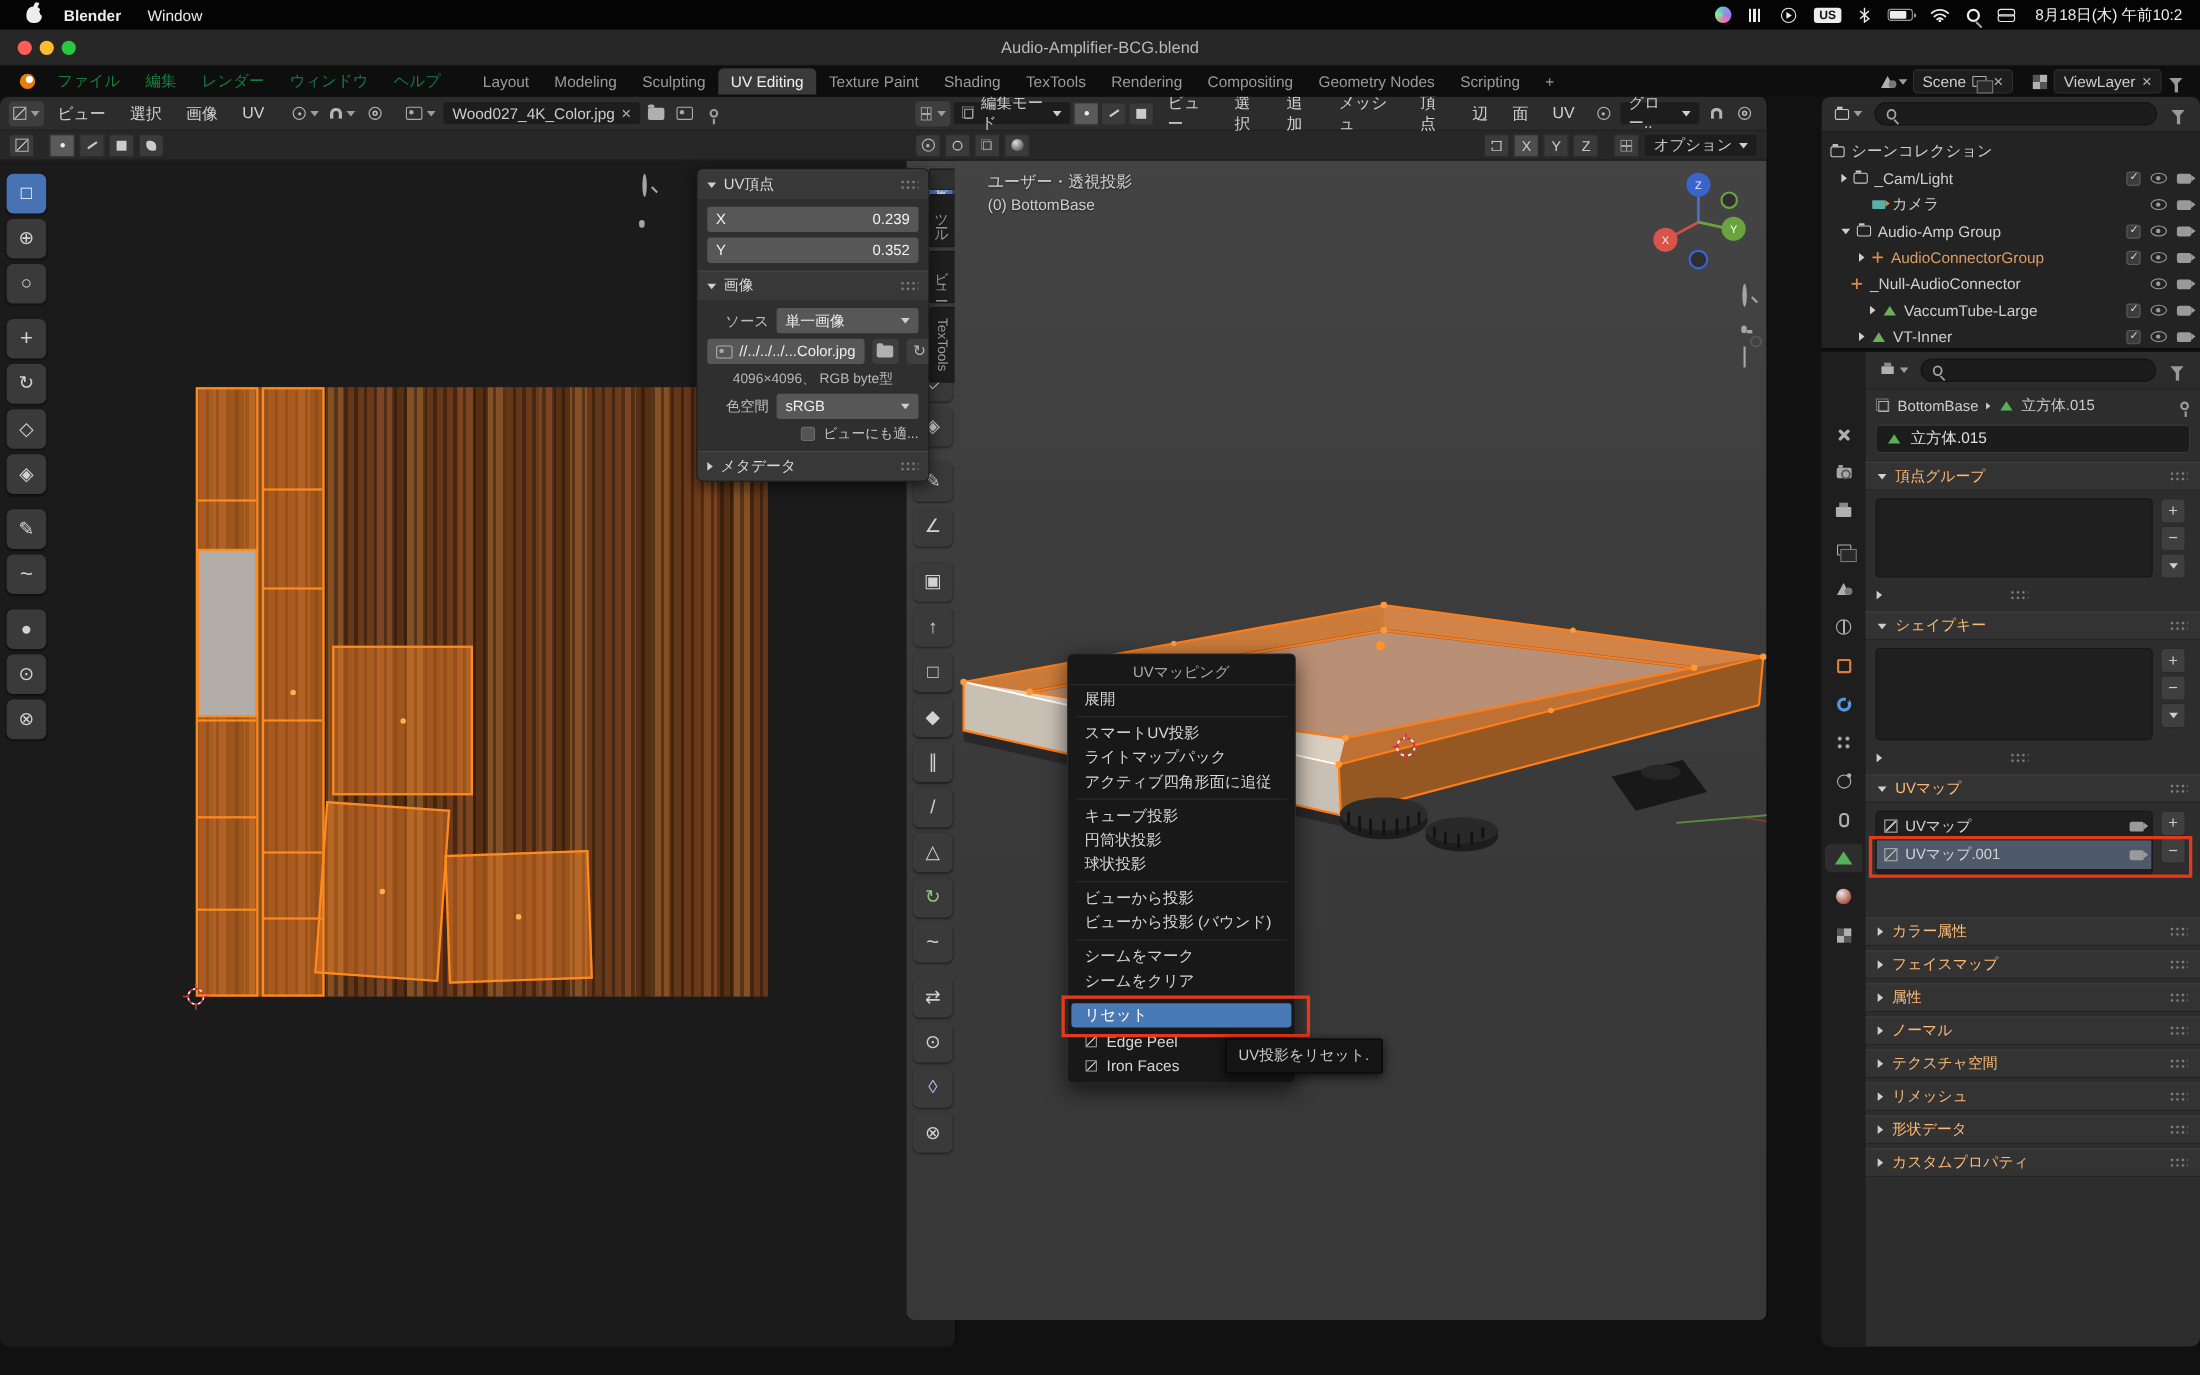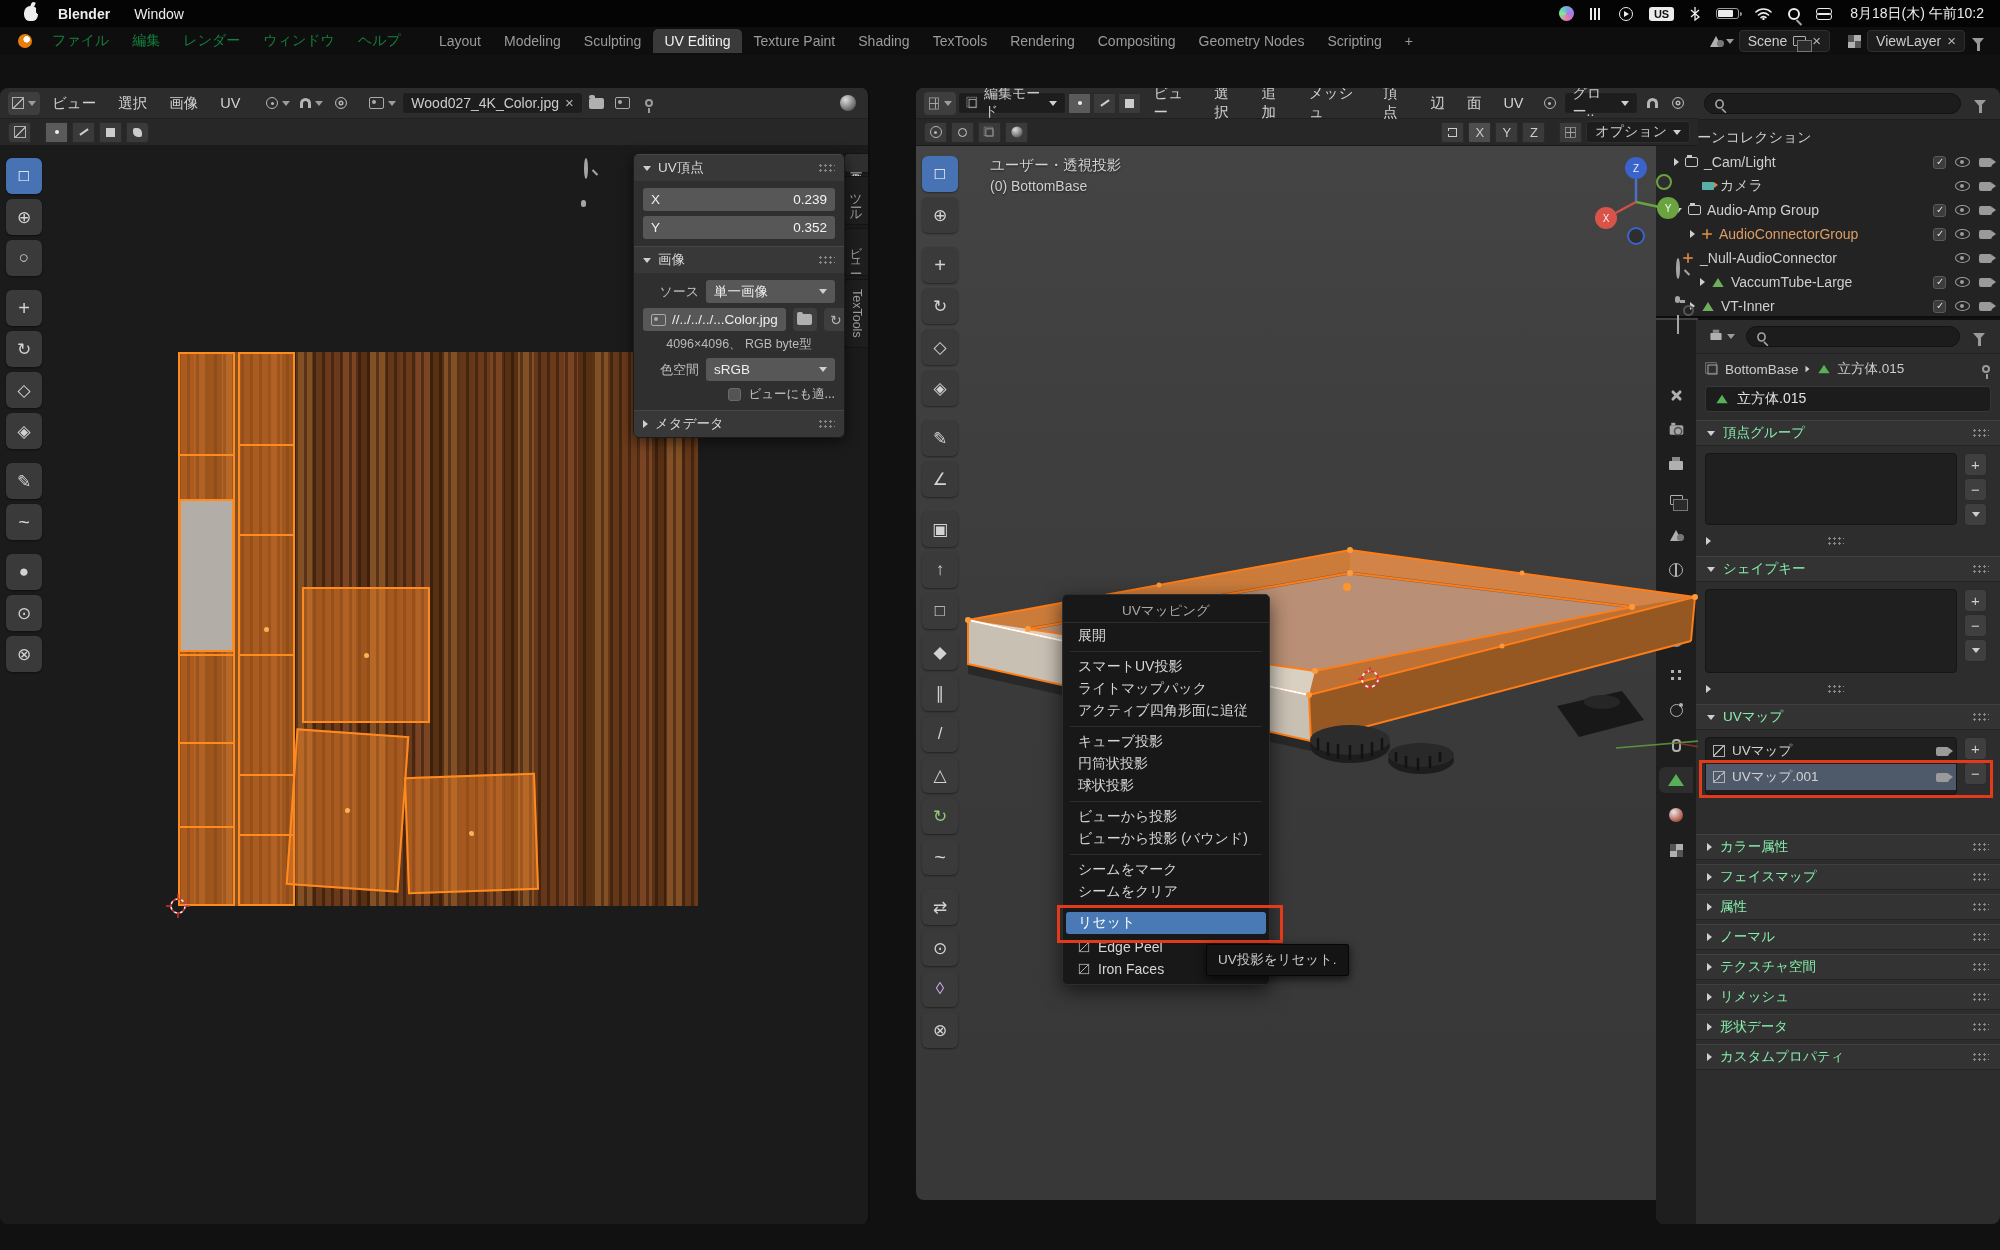--- a/index.html
+++ b/index.html
@@ -151,21 +151,21 @@
 .dd{height:23px;background:#575757;border-radius:3px;display:flex;align-items:center;justify-content:space-between;padding:0 8px;gap:6px;color:#eee;flex:1}
 .lab{width:56px;text-align:right;color:#bdbdbd;font-size:13px;flex:none}
 .nrow{display:flex;align-items:center;gap:7px}
 .info{text-align:center;color:#b9b9b9;font-size:12.5px}
 .chkbox{width:13px;height:13px;background:#545454;border:1px solid #6a6a6a;border-radius:3px}
 .sidetabs{position:absolute;right:0;top:65px;width:24px;display:flex;flex-direction:column;gap:3px;z-index:7}
 .stab{writing-mode:vertical-rl;background:#1e1e1e;color:#9f9f9f;font-size:12.5px;padding:9px 4px;border:1px solid #141414;border-right:none;border-radius:4px 0 0 4px}
 .stab.act{background:#2f2f2f;color:#ddd}
 
 
-.vp{position:absolute;left:916px;top:0;width:784px;height:1112px;background:linear-gradient(#454545,#3a3a3a 55%,#383838);border-radius:8px;overflow:hidden;border-right:2px solid #0d0d0d}
+.vp{position:absolute;left:824px;top:0;width:784px;height:1112px;background:linear-gradient(#454545,#3a3a3a 55%,#383838);border-radius:8px;overflow:hidden;border-right:2px solid #0d0d0d}
 .ovl1{position:absolute;left:74px;top:68px;font-size:14.5px;color:#d4d4d4;text-shadow:0 1px 2px #0008;z-index:4}
 .ovl2{position:absolute;left:74px;top:90px;font-size:14px;color:#cfcfcf;text-shadow:0 1px 2px #0008;z-index:4}
 .navbtns{position:absolute;right:18px;top:172px;display:flex;flex-direction:column;gap:13px;align-items:center;z-index:6}
 .cmenu{position:absolute;left:146px;top:506px;width:208px;background:#181818;border:1px solid #2d2d2d;border-radius:5px;box-shadow:0 6px 20px rgba(0,0,0,.6);padding:4px 0;z-index:40}
 .cmtitle{height:24px;display:flex;align-items:center;justify-content:center;font-size:13.5px;color:#a8a8a8;border-bottom:1px solid #2c2c2c;margin-bottom:2px}
 .cmrow{height:22px;display:flex;align-items:center;padding:0 15px;font-size:14px;color:#d6d6d6;gap:8px}
 .cmrow.hl{background:#4a7ab5;margin:0 3px;border-radius:3px;color:#fff;padding:0 12px}
 .cmsep{height:1px;background:#2c2c2c;margin:4px 7px}
 .redbox{position:absolute;border:3px solid #e23a1b;z-index:60;pointer-events:none}
 .ttip{position:absolute;background:#141414;border:1px solid #060606;box-shadow:0 3px 10px rgba(0,0,0,.7);padding:6px 11px;font-size:13.5px;color:#c9c9c9;z-index:70;white-space:nowrap;border-radius:2px}
@@ -181,21 +181,21 @@
 .or{height:24px;display:flex;align-items:center;gap:6px;padding-right:8px;font-size:14px;color:#cfcfcf}
 .oricons{margin-left:auto;display:flex;gap:9px;align-items:center}
 .props{position:absolute;left:0;top:232px;right:0;bottom:0;background:#2d2d2d;border-radius:0 0 8px 8px;overflow:hidden}
 .ptabs{position:absolute;left:0;top:0;width:40px;bottom:0;background:#1e1e1e;display:flex;flex-direction:column;align-items:center;padding-top:62px;gap:9px}
 .ptab{width:34px;height:26px;display:flex;align-items:center;justify-content:center;border-radius:6px 0 0 6px}
 .ptab.act{background:#2d2d2d}
 .pcontent{position:absolute;left:40px;top:0;right:0;bottom:0;font-size:14px}
 .psearch{height:34px;display:flex;align-items:center;gap:7px;padding:0 9px;background:#2c2c2c;border-bottom:1px solid #222}
 .crumbs{height:30px;display:flex;align-items:center;gap:6px;padding:0 10px;color:#cdcdcd;font-size:13.5px}
 .namebox{margin:2px 9px 8px 9px;height:26px;background:#1c1c1c;border:1px solid #383838;border-radius:4px;display:flex;align-items:center;gap:7px;padding:0 8px;color:#e2e2e2}
-.phdr{height:26px;background:#333;border-top:1px solid #3f3f3f;border-bottom:1px solid #242424;display:flex;align-items:center;gap:8px;padding:0 11px;color:#86efac;font-size:13.5px}
+.phdr{height:26px;background:#333;border-top:1px solid #3f3f3f;border-bottom:1px solid #242424;display:flex;align-items:center;gap:8px;padding:0 11px;color:#fdba74;font-size:13.5px}
 .phdr.c{margin-top:4px}
 .pbody{position:relative;background:#2d2d2d}
 .listbox{position:absolute;background:#1f1f1f;border:1px solid #161616;border-radius:4px;overflow:hidden}
 .sqbtn{position:absolute;width:23px;height:23px;background:#3f3f3f;border:1px solid #2a2a2a;border-radius:4px;display:flex;align-items:center;justify-content:center;color:#ccc;font-size:15px}
 .plus::before{content:"+"}
 .minus::before{content:"−"}
 .uvrow{height:26px;display:flex;align-items:center;gap:7px;padding:0 7px;color:#d2d2d2;font-size:13.5px}
 .uvrow.sel{background:#4e5a6a}
 .pfoot{position:absolute;left:10px;right:40px;bottom:4px;display:flex;align-items:center}
 
@@ -242,20 +242,26 @@
     </span>
     <span class="mbi">
         <span class="i-mag" style="border-color:#ececec"></span>
       </span>
     <span class="mbi">
         <span class="i-cc"></span>
       </span>
     <span class="mb-clock">8月18日(木) 午前10:2</span>
   </div>
 
+  <div class="titlebar">
+    <span class="tl" style="left:16px;background:#ff5f57"></span>
+    <span class="tl" style="left:36px;background:#febc2e"></span>
+    <span class="tl" style="left:56px;background:#28c840"></span>
+    <span class="wtitle">Audio-Amplifier-BCG.blend</span>
+  </div>
 
   <div class="topbar">
     <span class="mbi">
         <span class="i-ball"></span>
       </span>
     <span class="tmenu">ファイル</span>
     <span class="tmenu">編集</span>
     <span class="tmenu">レンダー</span>
     <span class="tmenu">ウィンドウ</span>
     <span class="tmenu">ヘルプ</span>

